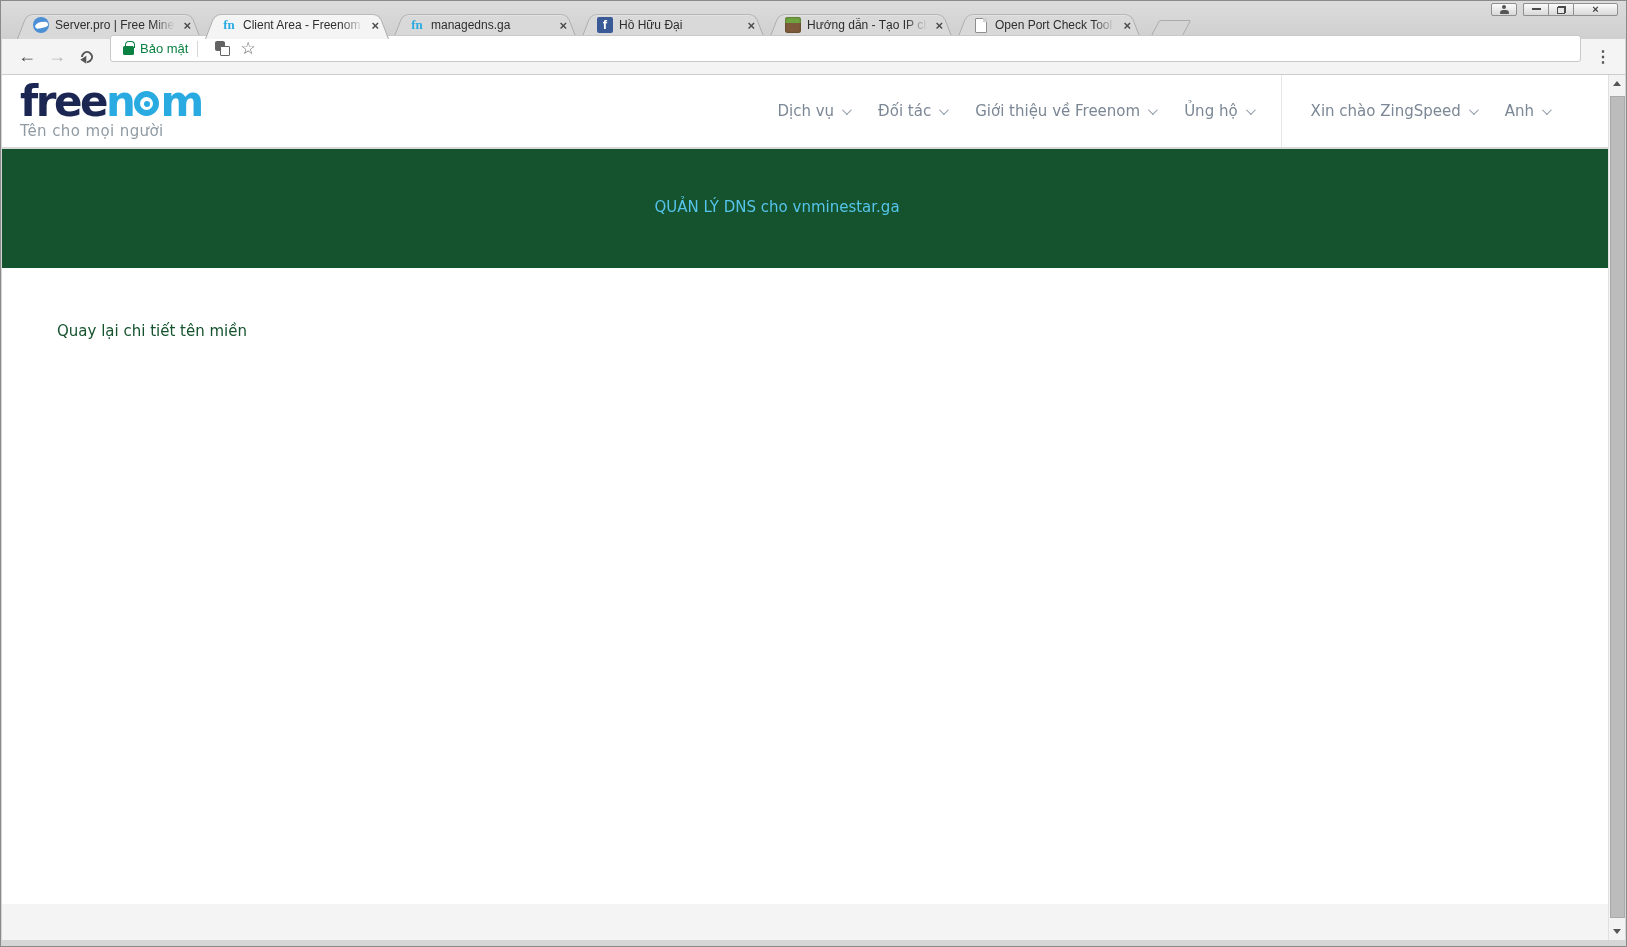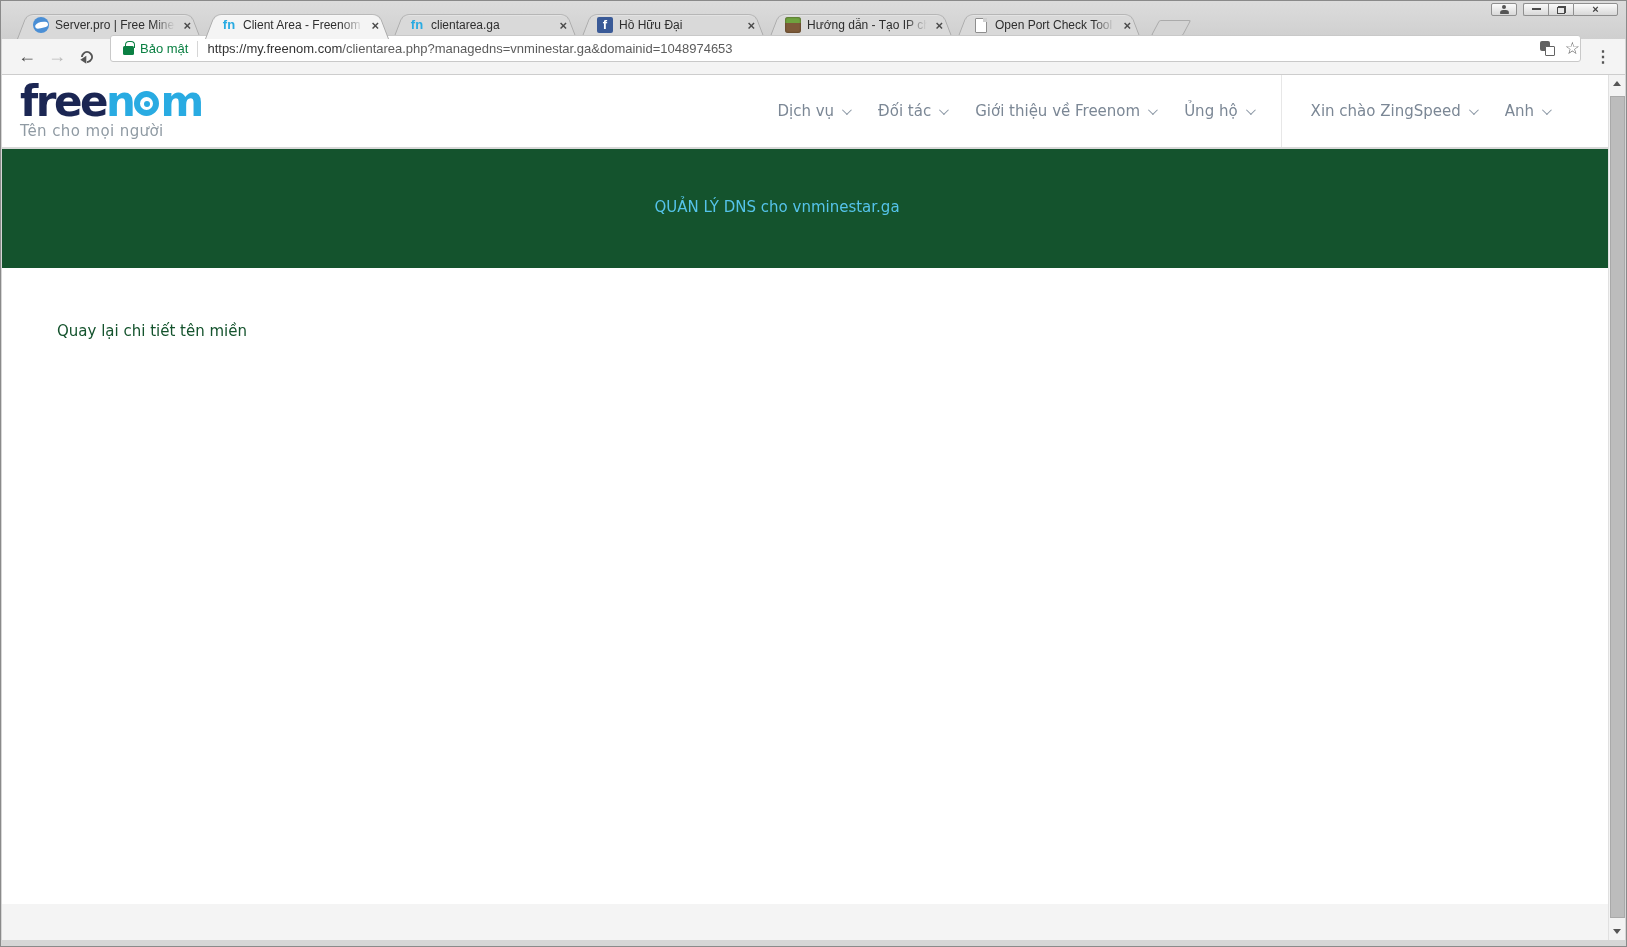--- a/index.html
+++ b/index.html
@@ -43,21 +43,21 @@
                gap:6px; padding:0 8px 0 16px; }
   .tab-title { flex:1 1 auto; overflow:hidden; white-space:nowrap; font-size:12px; color:#2e2e2e;
                -webkit-mask-image:linear-gradient(90deg,#000 82%,transparent);
                mask-image:linear-gradient(90deg,#000 82%,transparent); }
   .tab-close { flex:none; font-size:13px; font-weight:bold; color:#4b4b4b; line-height:1; padding:1px 2px; cursor:pointer; }
 
   .fav { width:16px; height:16px; flex:none; position:relative; text-align:center; }
   .fav-serverpro { border-radius:50%; background:#4b8fd5; overflow:hidden; }
   .fav-serverpro::after { content:''; position:absolute; left:2px; top:5px; width:13px; height:6px;
                           background:#fff; border-radius:60% 60% 45% 45%; transform:rotate(-14deg); }
-  .fav-freenom { color:#29abe2; font-weight:bold; font-size:13px; line-height:16px; font-family:Liberation Sans, sans-serif; }
+  .fav-freenom { color:#29abe2; font-weight:bold; font-size:13px; line-height:16px; font-family:Liberation Serif, serif; }
   .fav-facebook { background:#3a5a97; border-radius:2px; color:#fff; font-weight:bold; font-size:13px; line-height:16px; }
   .fav-grass { border-radius:3px; background:linear-gradient(#6fa33f 0 35%, #7d5a39 35%); box-shadow:inset 0 0 2px #3f2f1b; }
   .fav-page { width:12px; height:15px; margin:0 2px; background:#fff; border:1px solid #8e8e8e; border-radius:1px; }
   .fav-page::after { content:''; position:absolute; top:-1px; right:-1px; border-style:solid;
                      border-width:0 4px 4px 0; border-color:transparent #cfcfcf #cfcfcf transparent; }
 
   .newtab-btn { width:32px; height:16px; margin:0 0 3px 10px; background:#d4d4d4; border:1px solid #ababab;
                 border-radius:2px; transform:skewX(-28deg); cursor:pointer; }
 
   
@@ -153,21 +153,21 @@
           <span class="fav fav-freenom">fn</span>
           <span class="tab-title">Client Area - Freenom</span>
           <span class="tab-close">×</span>
         </span>
       </div>
 
       <div class="tab">
         <span class="tab-shape"></span>
         <span class="tab-inner">
           <span class="fav fav-freenom">fn</span>
-          <span class="tab-title">clientarea.ga</span>
+          <span class="tab-title">managedns.ga</span>
           <span class="tab-close">×</span>
         </span>
       </div>
 
       <div class="tab">
         <span class="tab-shape"></span>
         <span class="tab-inner">
           <span class="fav fav-facebook">f</span>
           <span class="tab-title">Hồ Hữu Đại</span>
           <span class="tab-close">×</span>
@@ -221,21 +221,20 @@
       <span>→</span>
     </div>
     <div class="nav-btn">
       <span class="reload-glyph"></span>
     </div>
 
     <div class="omnibox">
       <span class="lock-icon"></span>
       <span class="secure-label">Bảo mật</span>
       <span class="omni-sep"></span>
-      <span class="url"><span class="host">https://my.freenom.com</span><span class="path">/clientarea.php?managedns=vnminestar.ga&amp;domainid=1048974653</span></span>
       <span class="omni-icons">
         <span class="translate-icon"></span>
         <span class="star-btn">☆</span>
       </span>
     </div>
 
     <div class="menu-btn">
       <span>⋮</span>
     </div>
   </div>

